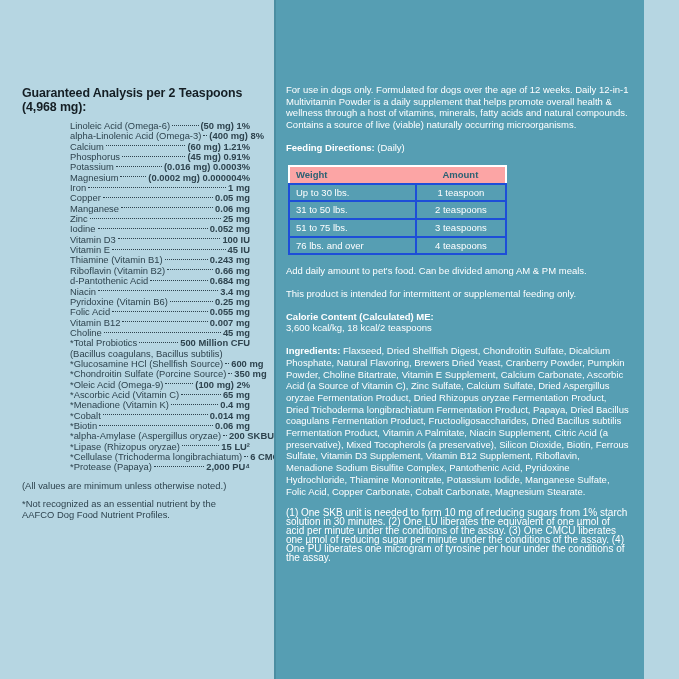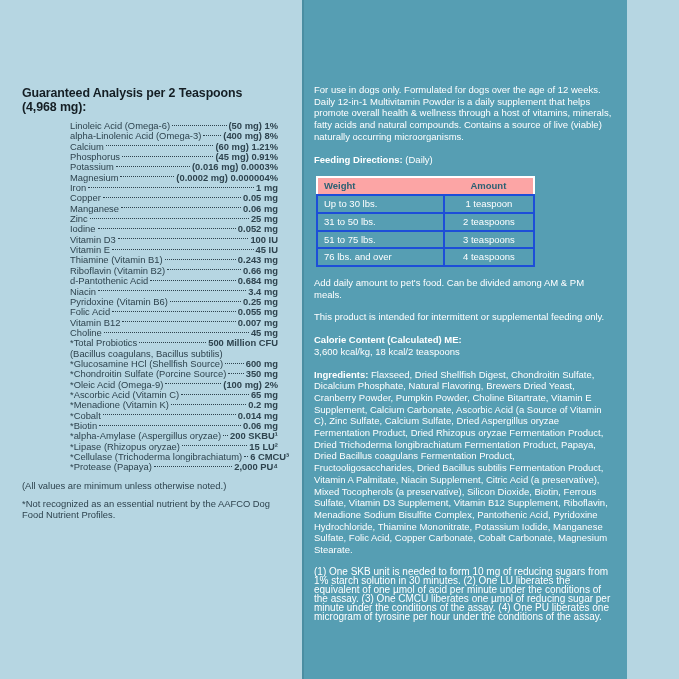--- a/index.html
+++ b/index.html
@@ -4,28 +4,28 @@
 <style>
   html,body{margin:0;padding:0;}
   body{
     width:679px;height:679px;overflow:hidden;
     font-family:"Liberation Sans", sans-serif;
     display:flex;
     background:#b6d6e2;
   }
   .panel-left{
     box-sizing:border-box;
-    width:302px;height:679px;
+    width:274px;height:679px;
     background:var(--left-bg,#b6d6e2);
     padding:86px 24px 0 22px;
     color:var(--left-text,#2e434e);
   }
   .panel-right{
     box-sizing:border-box;
-    width:325px;height:679px;
+    width:370px;height:679px;
     background:var(--right-bg,#569eb3);
     border-left:2px solid #4b8ea2;
     padding:84px 15px 0 10px;
     color:#ffffff;
   }
   
   .ga-title{
     font-size:12.4px;font-weight:bold;color:var(--title-text,#141e24);
     letter-spacing:-0.1px;margin:0 0 7px 0;
   }
@@ -201,21 +201,21 @@
         <span class="av">(100 mg) 2%</span>
       </div>
       <div class="arow">
         <span class="an">*Ascorbic Acid (Vitamin C)</span>
         <span class="adots"></span>
         <span class="av">65 mg</span>
       </div>
       <div class="arow">
         <span class="an">*Menadione (Vitamin K)</span>
         <span class="adots"></span>
-        <span class="av">0.2 mg</span>
+        <span class="av">0.4 mg</span>
       </div>
       <div class="arow">
         <span class="an">*Cobalt</span>
         <span class="adots"></span>
         <span class="av">0.014 mg</span>
       </div>
       <div class="arow">
         <span class="an">*Biotin</span>
         <span class="adots"></span>
         <span class="av">0.06 mg</span>

